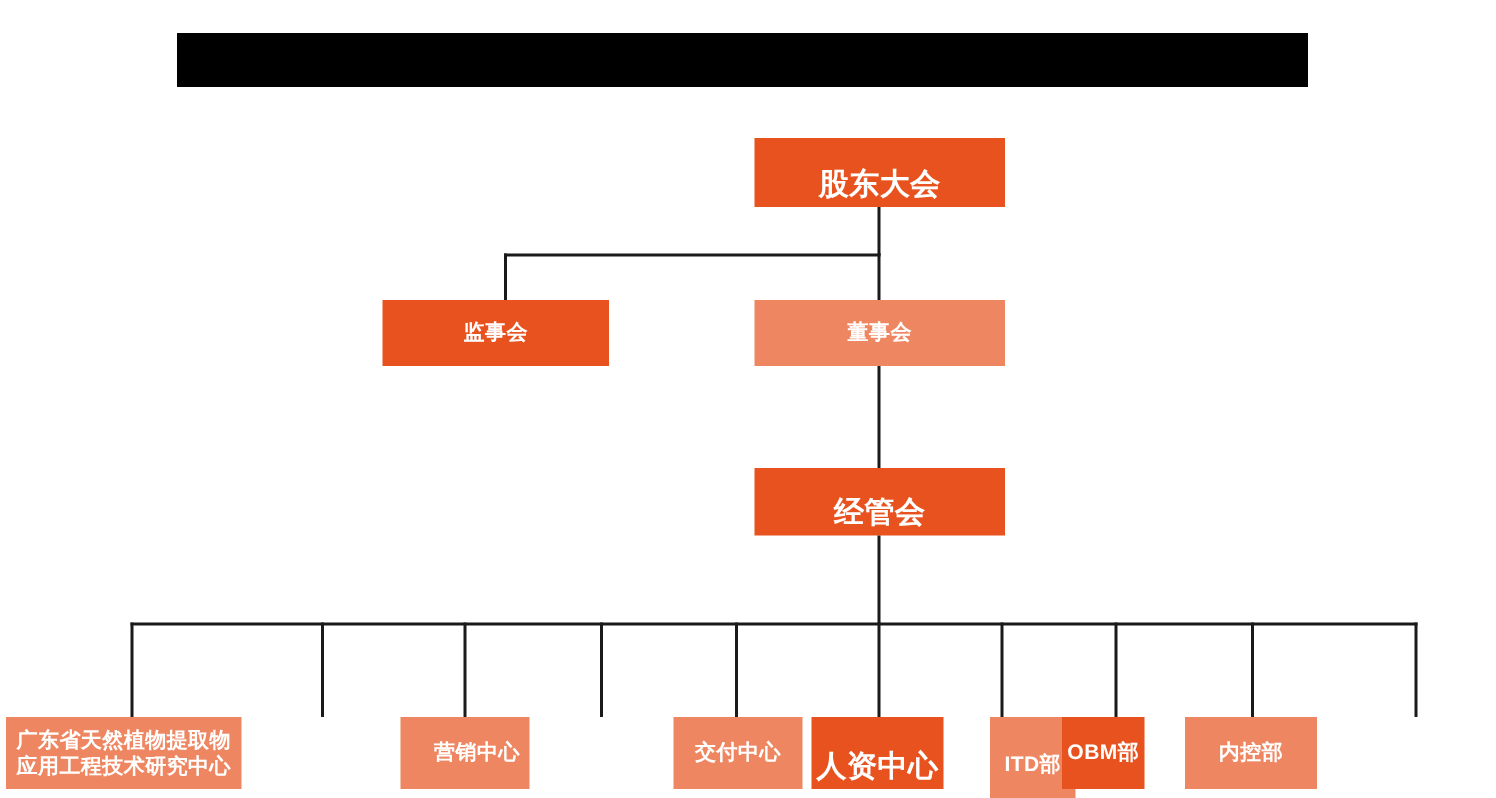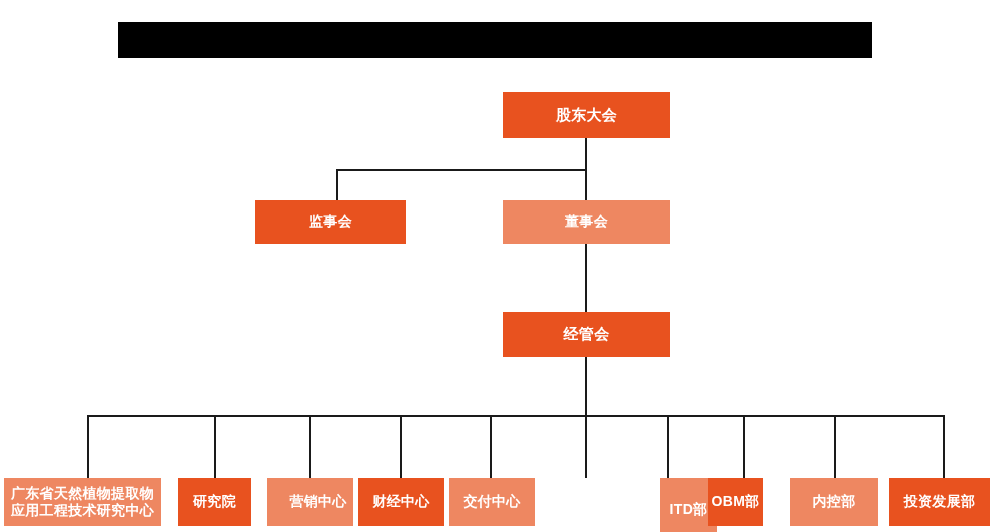--- a/index.html
+++ b/index.html
@@ -48,21 +48,21 @@
     border: 0;
     padding: 2px 3px;
     user-select: none;
   }
   .node.dark  { background: #E8521F; }
   .node.light { background: #EE8761; }
 
   .node .label { display: block; }
 
   
-  .fs-15 { font-size: 15px; }
+  .fs-15 { font-size: 20px; align-items: flex-end; }
   .fs-14 { font-size: 14px; }
   .fs-11 { font-size: 14px; }
 </style>
 </head>
 <body>
 
 <div id="canvas">
 
   <div class="title-banner" style="left:118px; top:22px; width:754px; height:36px;"></div>
 
@@ -104,46 +104,40 @@
   <div class="line v" style="left:585px; top:415px; width:2px; height:63px;"></div>
   <div class="line v" style="left:667px; top:415px; width:2px; height:63px;"></div>
   <div class="line v" style="left:743px; top:415px; width:2px; height:63px;"></div>
   <div class="line v" style="left:834px; top:415px; width:2px; height:63px;"></div>
   <div class="line v" style="left:943px; top:415px; width:2px; height:63px;"></div>
 
   <div class="node light fs-11" style="left:4px; top:478px; width:157px; height:48px;">
     <span class="label">广东省天然植物提取物应用工程技术研究中心</span>
   </div>
 
-  <div class="node dark fs-14" style="left:178px; top:478px; width:73px; height:48px;">
-    <span class="label">研究院</span>
-  </div>
 
   <div class="node light fs-14" style="left:267px; top:478px; width:86px; height:48px;padding-left:19px;">
     <span class="label">营销中心</span>
   </div>
 
-  <div class="node dark fs-14" style="left:358px; top:478px; width:86px; height:48px;">
-    <span class="label">财经中心</span>
-  </div>
 
   <div class="node light fs-14" style="left:449px; top:478px; width:86px; height:48px;">
     <span class="label">交付中心</span>
   </div>
 
+  <div class="node dark fs-15" style="left:541px; top:478px; width:88px; height:48px;">
+    <span class="label">人资中心</span>
+  </div>
 
   <div class="node light fs-14" style="left:640px; top:478px; width:57px; height:64px;margin-left:20px;">
     <span class="label">ITD部</span>
   </div>
 
   <div class="node dark fs-14" style="left:708px; top:478px; width:55px; height:48px;">
     <span class="label">OBM部</span>
   </div>
 
   <div class="node light fs-14" style="left:790px; top:478px; width:88px; height:48px;">
     <span class="label">内控部</span>
   </div>
 
-  <div class="node dark fs-14" style="left:889px; top:478px; width:101px; height:48px;">
-    <span class="label">投资发展部</span>
-  </div>
 
 </div>
 
 </body></html>

